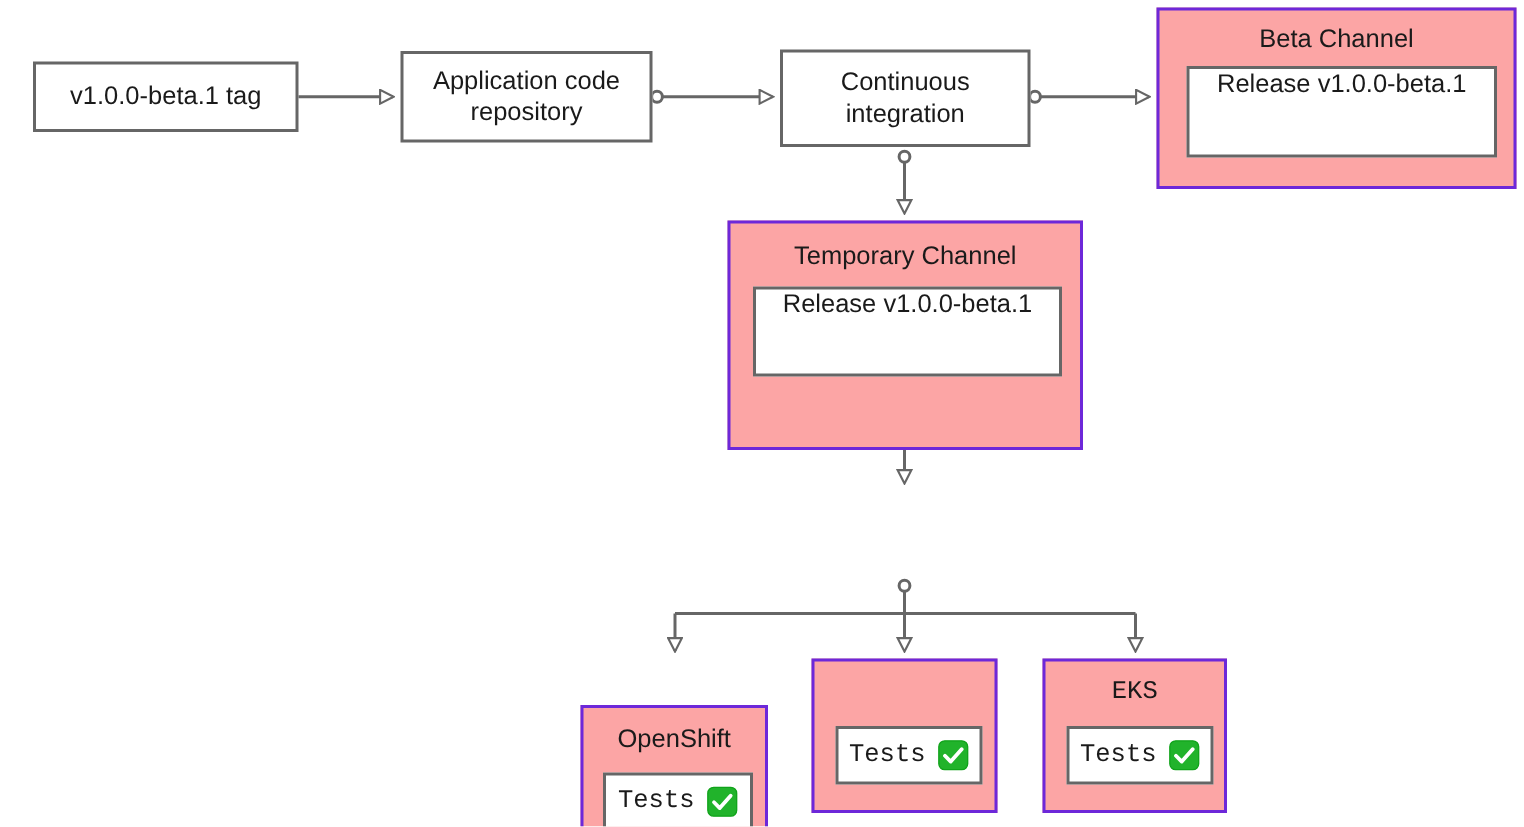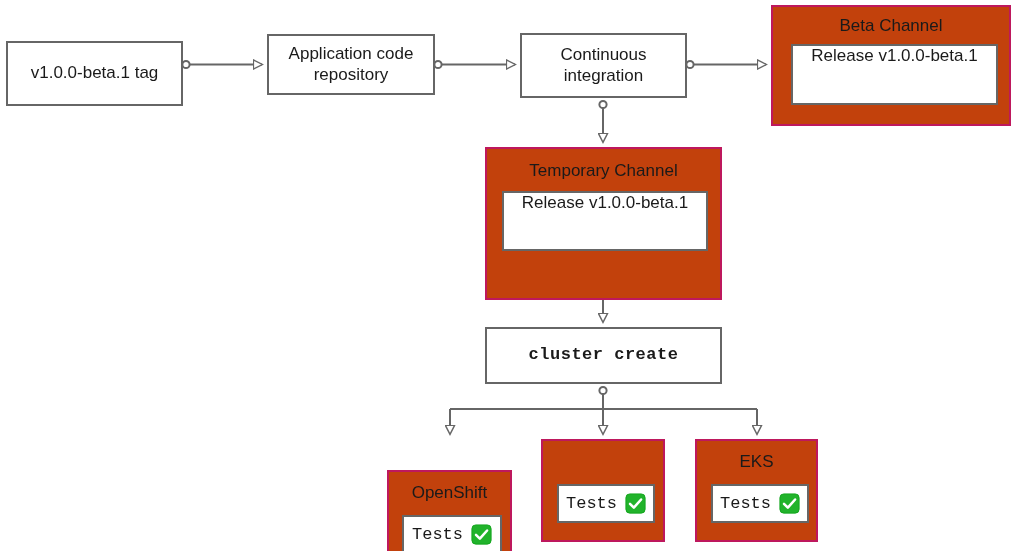--- a/index.html
+++ b/index.html
@@ -41,22 +41,22 @@
   }
   .node.mono {
     font-family: "Liberation Mono", "DejaVu Sans Mono", monospace;
     font-weight: bold;
     font-size: 17px;
     letter-spacing: 0.5px;
   }
   .container-node {
     position: absolute;
     box-sizing: border-box;
-    border: 2px solid #be185d;
-    background: #c2410c;
+    border: 2px solid #6d28d9;
+    background: #fca5a5;
   }
   .container-title {
     position: absolute;
     left: 0;
     right: 0;
     text-align: center;
     font-size: 17px;
     color: #1a1a1a;
   }
   .inner-node {
@@ -114,21 +114,21 @@
       <circle cx="603" cy="277.5" r="3.6" fill="#ffffff"></circle>
 
       <circle cx="603" cy="390.5" r="3.6" fill="#ffffff"></circle>
       <path d="M603,394 L603,409 M450,409 L757,409"></path>
       <line x1="450" y1="409" x2="450" y2="434" marker-end="url(#ah)"></line>
       <line x1="603" y1="409" x2="603" y2="434" marker-end="url(#ah)"></line>
       <line x1="757" y1="409" x2="757" y2="434" marker-end="url(#ah)"></line>
     </g>
   </svg>
 
-  <div class="node" style="left:6px; top:41px; width:177px; height:65px;">
+  <div class="node" style="left:22px; top:41px; width:177px; height:47px;">
     <span>v1.0.0-beta.1 tag</span>
   </div>
 
   <div class="node" style="left:520px; top:33px; width:167px; height:65px; flex-direction:column;">
     <span>Continuous</span>
     <span>integration</span>
   </div>
 
   <div class="node" style="left:267px; top:34px; width:168px; height:61px; flex-direction:column;">
     <span>Application code</span>
@@ -142,23 +142,20 @@
     </div>
   </div>
 
   <div class="container-node" style="left:485px; top:147px; width:237px; height:153px;">
     <div class="container-title" style="top:12px;">Temporary Channel</div>
     <div class="inner-node" style="left:15px; top:42px; width:206px; height:60px;">
       <span>Release v1.0.0-beta.1</span>
     </div>
   </div>
 
-  <div class="node mono" style="left:485px; top:327px; width:237px; height:57px;">
-    <span>cluster create</span>
-  </div>
 
   <div class="container-node" style="left:387px; top:439px; width:125px; height:103px;margin-top:31px;">
     <div class="container-title" style="top:11px;">OpenShift</div>
     <div class="inner-node" style="left:13px; top:43px; width:100px; height:39px;">
       <span class="label-row">
         <span>Tests</span>
         <span class="check-icon">
           <svg viewBox="0 0 24 24" width="21" height="21" xmlns="http://www.w3.org/2000/svg">
             <rect x="1" y="1" width="22" height="22" rx="4.5" ry="4.5" fill="#21b32b"></rect>
             <rect x="1" y="1" width="22" height="22" rx="4.5" ry="4.5" fill="none" stroke="#10a31a" stroke-width="1"></rect>
@@ -179,21 +176,21 @@
             <rect x="1" y="1" width="22" height="22" rx="4.5" ry="4.5" fill="#21b32b"></rect>
             <rect x="1" y="1" width="22" height="22" rx="4.5" ry="4.5" fill="none" stroke="#10a31a" stroke-width="1"></rect>
             <path d="M5.7,12.4 L10.1,16.8 L18.4,7.4" fill="none" stroke="#ffffff" stroke-width="2.9" stroke-linecap="round" stroke-linejoin="round"></path>
           </svg>
         </span>
       </span>
     </div>
   </div>
 
   <div class="container-node" style="left:695px; top:439px; width:123px; height:103px;">
-    <div class="container-title" style="top:11px;">EKS</div>
+    <div class="container-title" style="top:11px;font-family:Liberation Mono, monospace;">EKS</div>
     <div class="inner-node" style="left:14px; top:43px; width:98px; height:39px;">
       <span class="label-row">
         <span>Tests</span>
         <span class="check-icon">
           <svg viewBox="0 0 24 24" width="21" height="21" xmlns="http://www.w3.org/2000/svg">
             <rect x="1" y="1" width="22" height="22" rx="4.5" ry="4.5" fill="#21b32b"></rect>
             <rect x="1" y="1" width="22" height="22" rx="4.5" ry="4.5" fill="none" stroke="#10a31a" stroke-width="1"></rect>
             <path d="M5.7,12.4 L10.1,16.8 L18.4,7.4" fill="none" stroke="#ffffff" stroke-width="2.9" stroke-linecap="round" stroke-linejoin="round"></path>
           </svg>
         </span>

